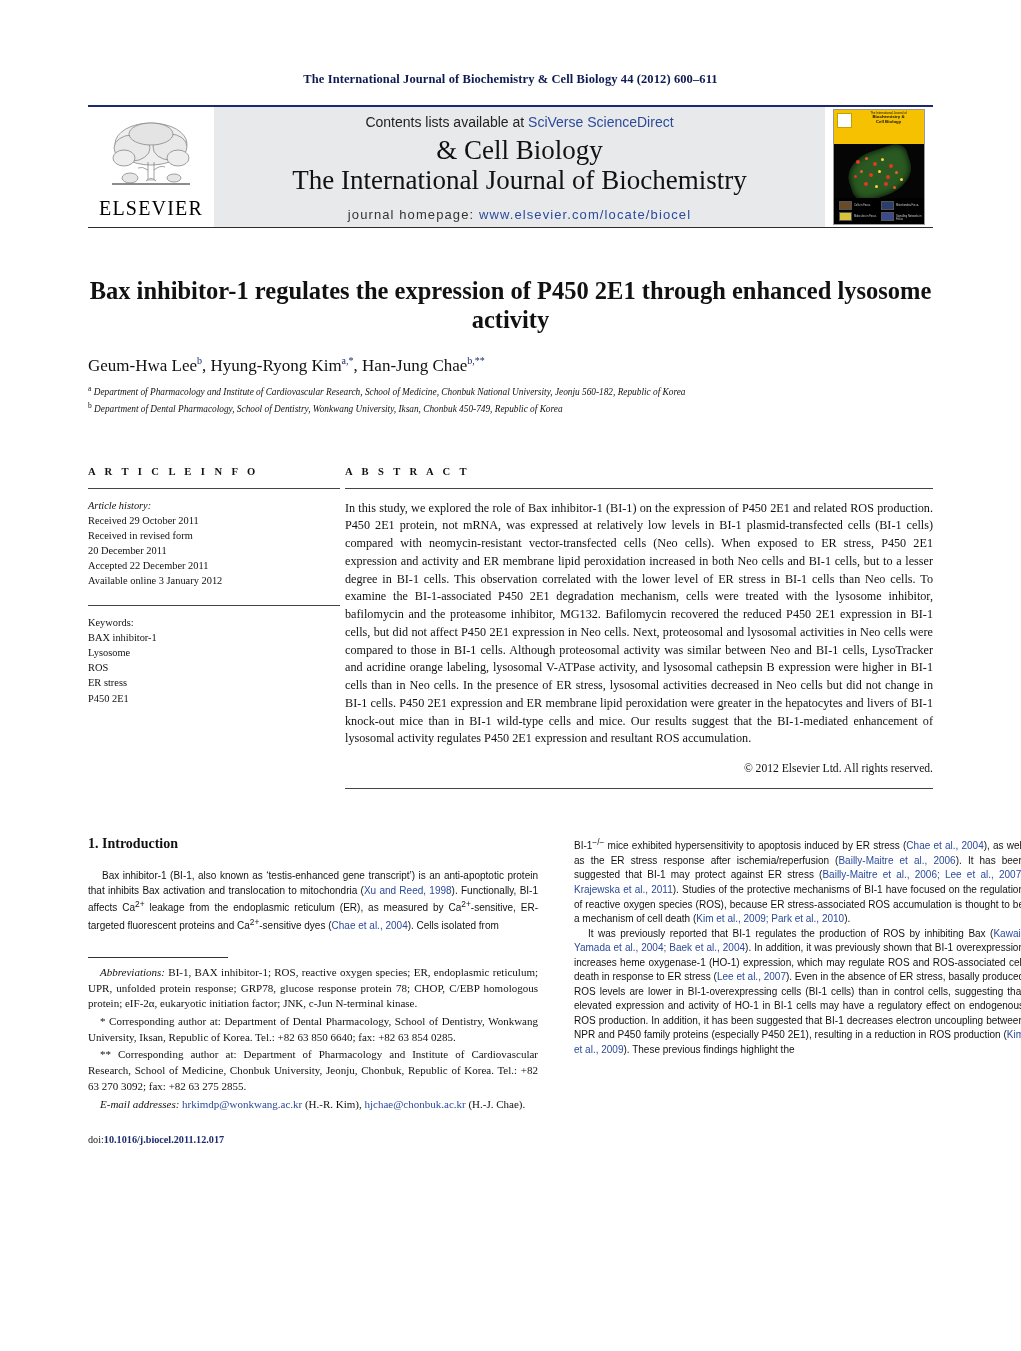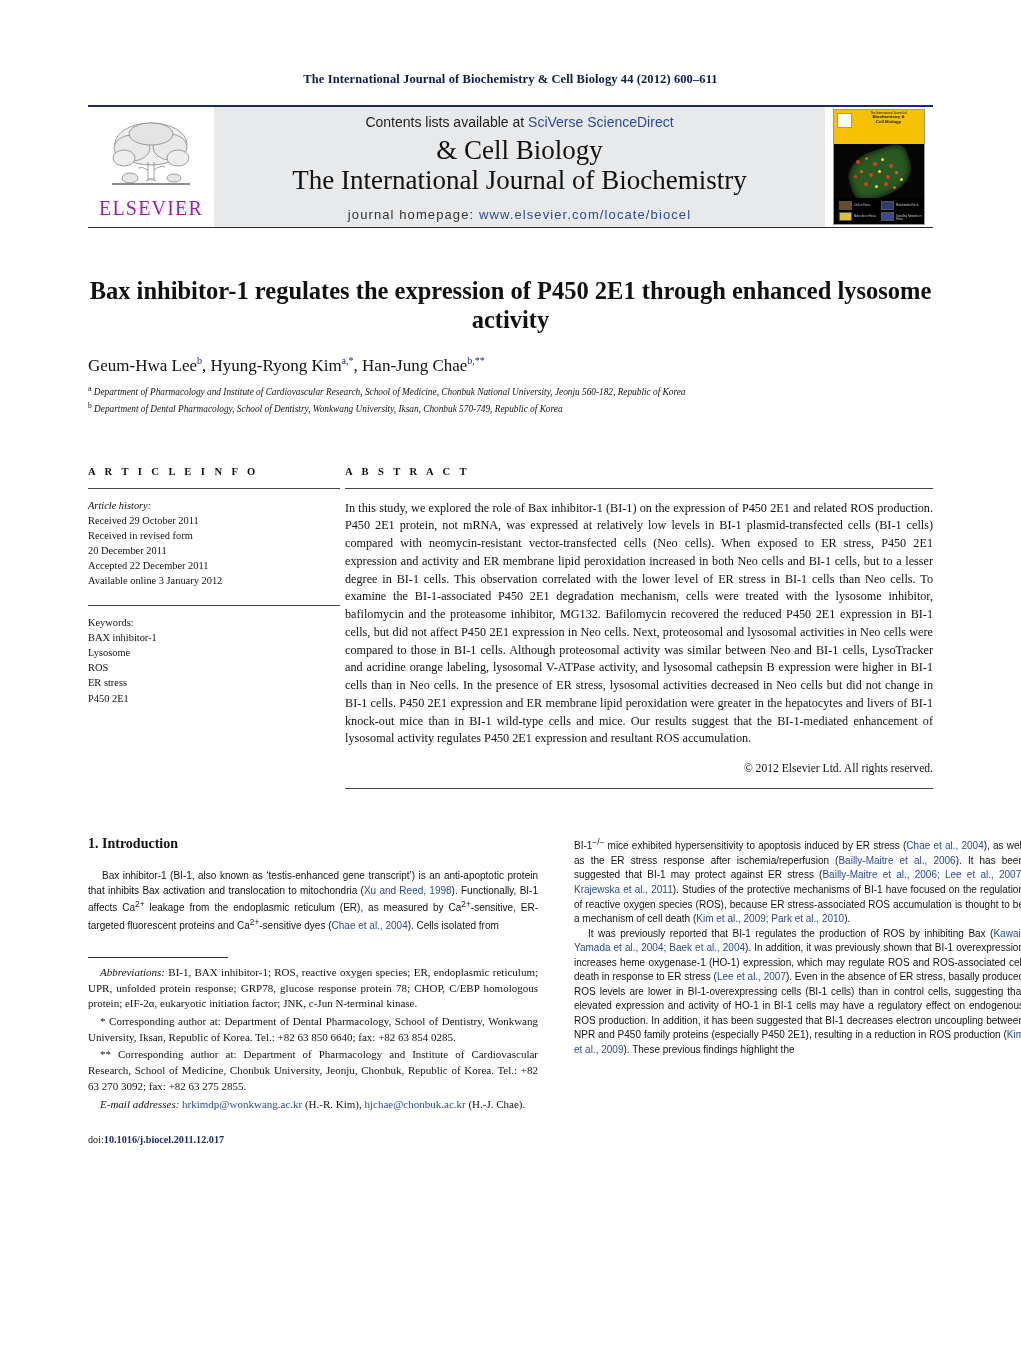--- a/index.html
+++ b/index.html
@@ -46,21 +46,21 @@
     display: flex;
     flex-direction: column;
     align-items: center;
     justify-content: center;
     padding-top: 4px;
   }
   .elsevier-word {
     font-family: "Liberation Serif", serif;
     font-size: 20px;
     letter-spacing: 1.2px;
-    color: #a21caf;
+    color: #000000;
     margin-top: 1px;
   }
   .mast-center {
     flex: 1 1 auto;
     background: #e8e9eb;
     display: flex;
     flex-direction: column;
     align-items: center;
     justify-content: center;
     padding: 6px 0 4px;
@@ -362,21 +362,21 @@
   <div class="title-rule"></div>
 
   <h1 class="art-title">Bax inhibitor-1 regulates the expression of P450 2E1 through enhanced lysosome activity</h1>
 
   <div class="authors">
     <span>Geum-Hwa Lee</span><sup>b</sup>, <span>Hyung-Ryong Kim</span><sup>a,*</sup>, <span>Han-Jung Chae</span><sup>b,**</sup>
   </div>
 
   <div class="affil">
     <div><sup>a</sup> <span>Department of Pharmacology and Institute of Cardiovascular Research, School of Medicine, Chonbuk National University, Jeonju 560-182, Republic of Korea</span></div>
-    <div><sup>b</sup> <span>Department of Dental Pharmacology, School of Dentistry, Wonkwang University, Iksan, Chonbuk 570-749, Republic of Korea</span></div>
+    <div><sup>b</sup> <span>Department of Dental Pharmacology, School of Dentistry, Wonkwang University, Iksan, Chonbuk 450-749, Republic of Korea</span></div>
   </div>
 
   <div class="info-wrap">
 
     <div class="col-info">
       <div class="sechead">A R T I C L E  I N F O</div>
       <div class="hrule"></div>
       <div class="infoblock">
         <div class="lbl">Article history:</div>
         <div>Received 29 October 2011</div>

